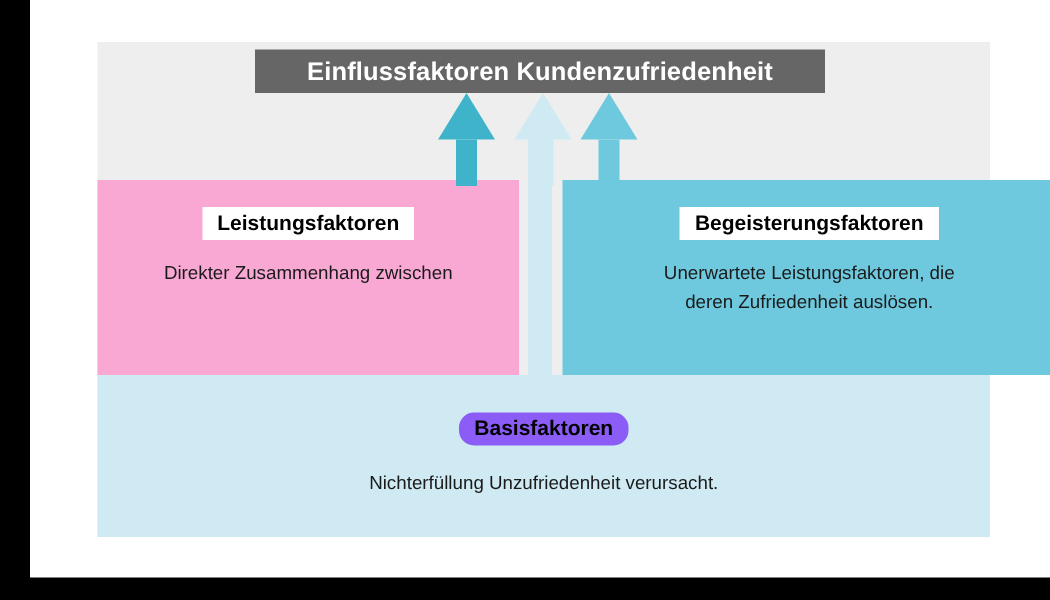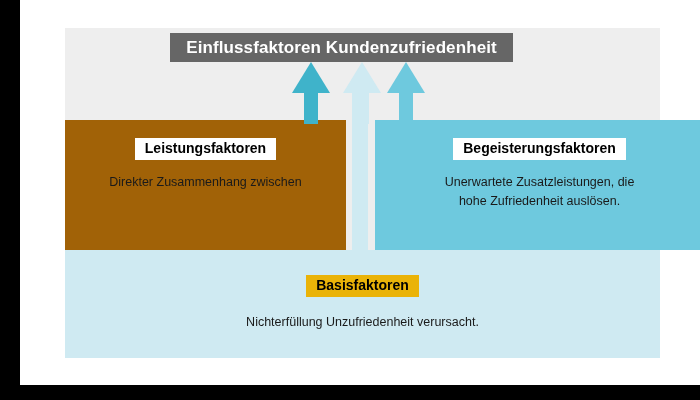--- a/index.html
+++ b/index.html
@@ -42,21 +42,21 @@
     width: 595px;
     height: 330px;
     background: #eeeeee;
   }
 
   
   .title-bar {
     position: absolute;
     left: 105px;
     top: 5px;
-    width: 343px;
+    width: 380px;
     height: 29px;
     background: #666666;
     display: flex;
     align-items: center;
     justify-content: center;
   }
   .title-bar .title-text {
     color: #ffffff;
     font-size: 17px;
     font-weight: bold;
@@ -151,40 +151,40 @@
 <body>
 
 <div id="frame">
 
   <div class="edge-left" style="background: rgb(0, 0, 0);"></div>
   <div class="edge-bottom" style="background: rgb(0, 0, 0);"></div>
 
   <div id="diagram" style="background: rgb(238, 238, 238);">
 
     <div class="block" id="block-base" style="background: rgb(207, 234, 242);">
-      <span class="block-label" style="background: #eab308; color: rgb(0, 0, 0);">Basisfaktoren</span>
+      <span class="block-label" style="background: #8b5cf6; color: rgb(0, 0, 0); border-radius: 10px;">Basisfaktoren</span>
       <div class="block-desc">
         <span class="line">Nichterfüllung Unzufriedenheit verursacht.</span>
       </div>
     </div>
 
     <div class="mid-column" style="background: rgb(207, 234, 242);"></div>
 
-    <div class="block" id="block-left" style="background: #a16207;">
+    <div class="block" id="block-left" style="background: #f9a8d4;">
       <span class="block-label" style="background: rgb(255, 255, 255); color: rgb(0, 0, 0);">Leistungsfaktoren</span>
       <div class="block-desc">
         <span class="line">Direkter Zusammenhang zwischen</span>
       </div>
     </div>
 
     <div class="block" id="block-right" style="background: rgb(110, 201, 222);">
       <span class="block-label" style="background: rgb(255, 255, 255); color: rgb(0, 0, 0);">Begeisterungsfaktoren</span>
       <div class="block-desc">
-        <span class="line">Unerwartete Zusatzleistungen, die</span>
-        <span class="line">hohe Zufriedenheit auslösen.</span>
+        <span class="line">Unerwartete Leistungsfaktoren, die</span>
+        <span class="line">deren Zufriedenheit auslösen.</span>
       </div>
     </div>
 
     <div class="arrow" id="arrow-left">
       <div class="head" style="border-bottom-color: rgb(63, 179, 202);"></div>
       <div class="shaft" style="background: rgb(63, 179, 202);"></div>
     </div>
     <div class="arrow" id="arrow-mid">
       <div class="head" style="border-bottom-color: rgb(207, 234, 242);"></div>
       <div class="shaft" style="background: rgb(207, 234, 242);"></div>

